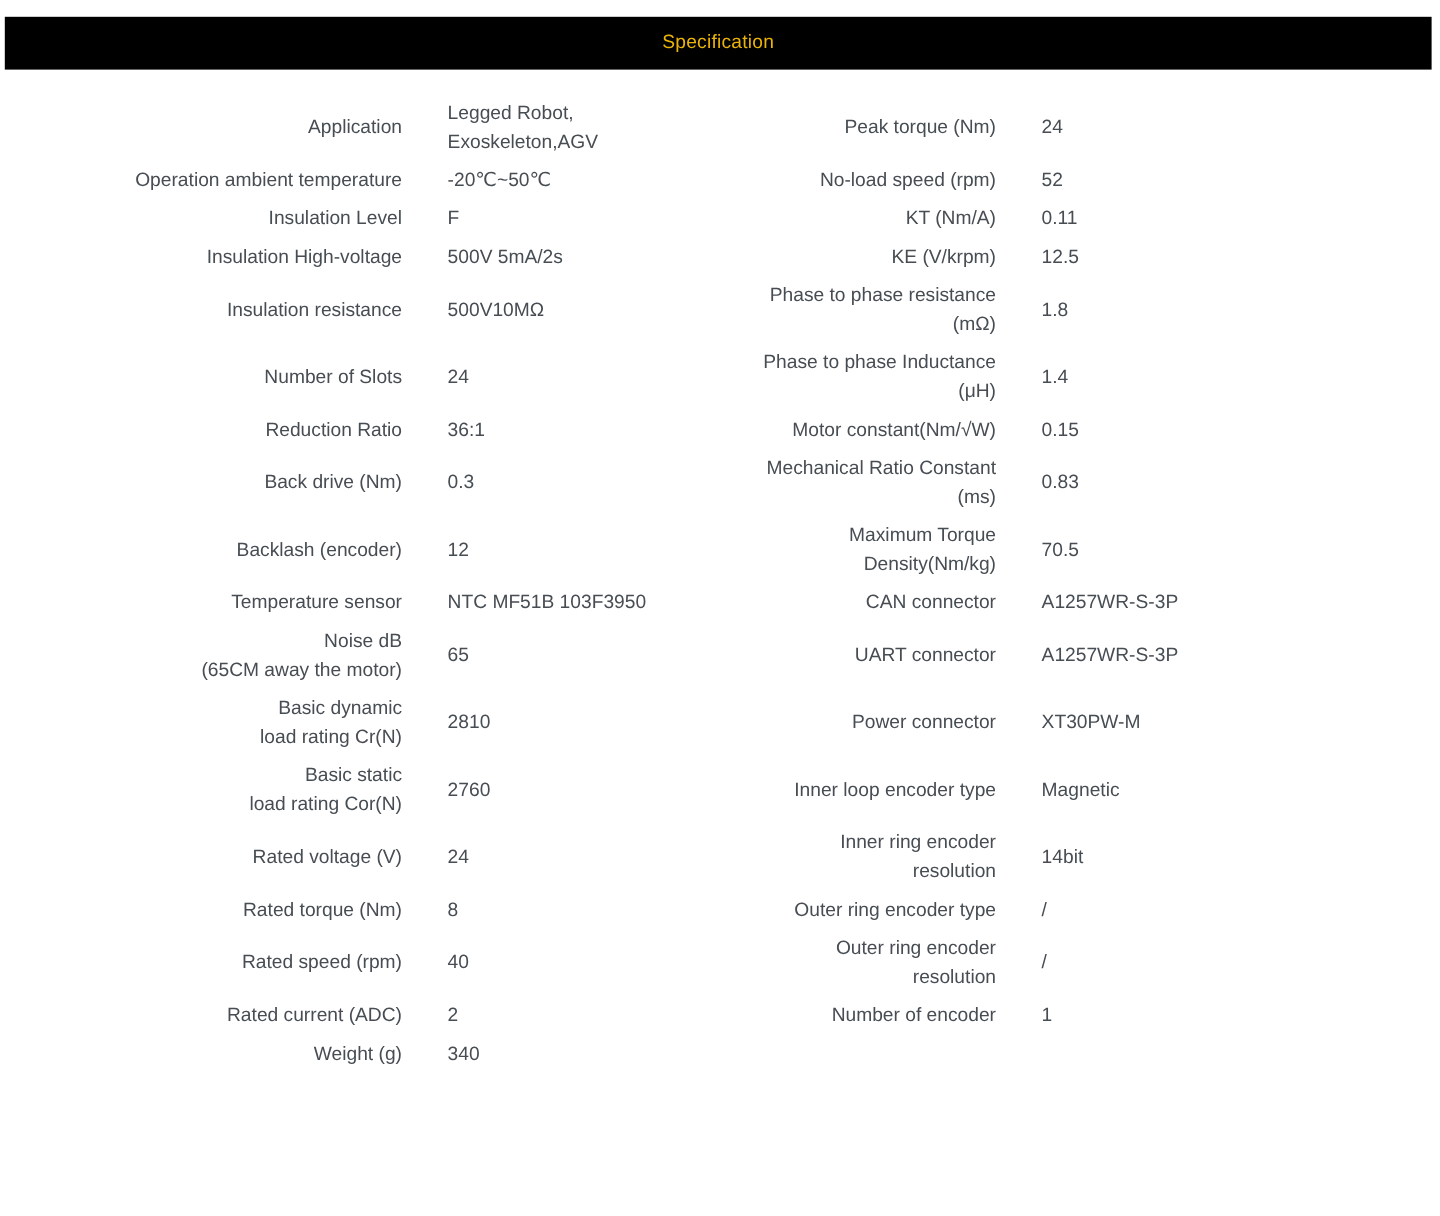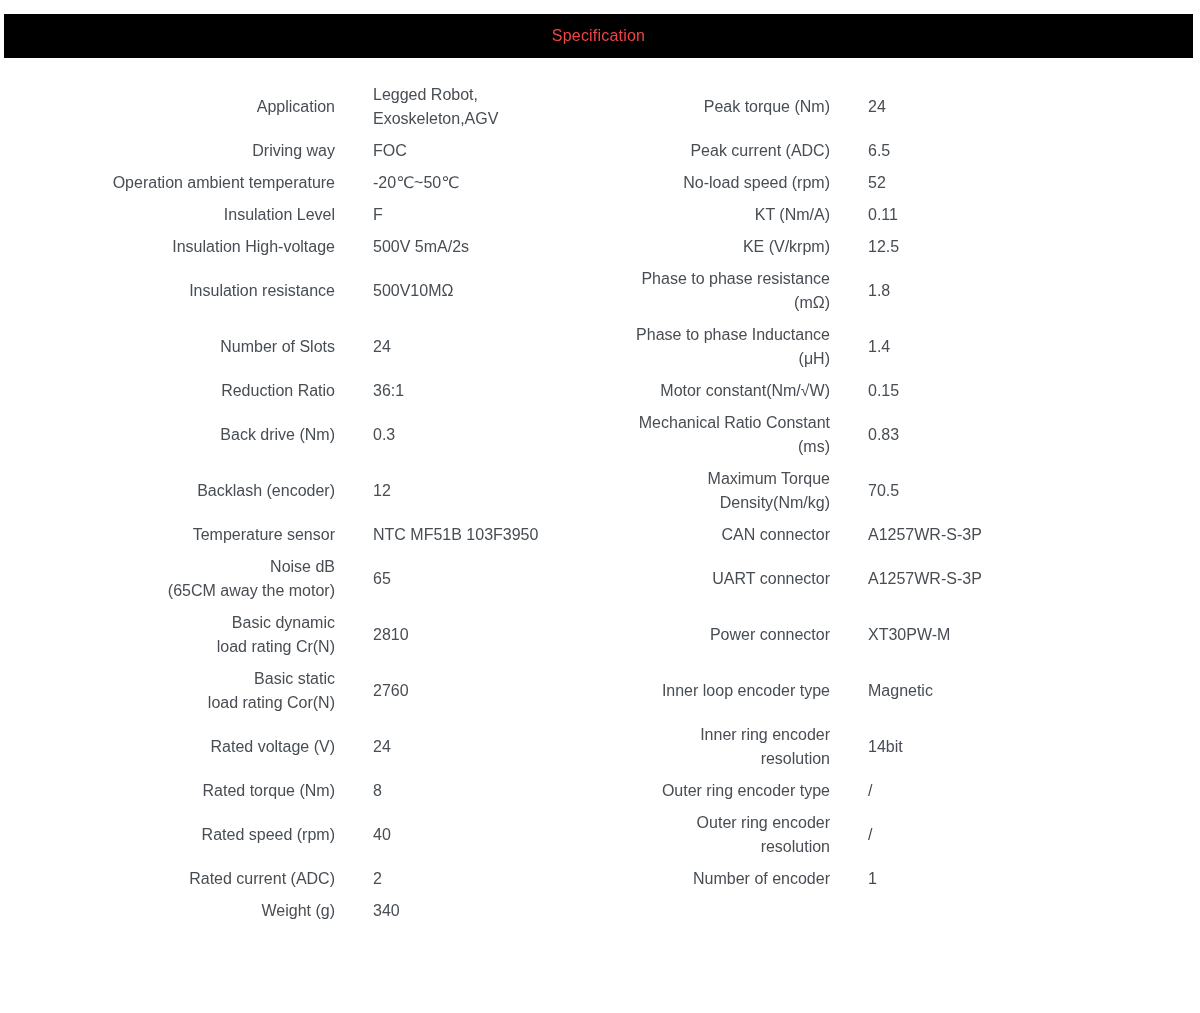--- a/index.html
+++ b/index.html
@@ -18,21 +18,21 @@
     left: 4px;
     right: 7px;
     top: 14px;
     height: 44px;
     background: #000000;
     display: flex;
     align-items: center;
     justify-content: center;
   }
   .header-title {
-    color: #ef4444;
+    color: #eab308;
     font-size: 16px;
     letter-spacing: 0.2px;
   }
   .spec-table {
     position: absolute;
     top: 79px;
     left: 0;
     width: 1200px;
     border-collapse: collapse;
     table-layout: fixed;
@@ -75,26 +75,20 @@
     </colgroup>
     <tbody>
   <tr class="spec-row">
     <td class="label-cell">Application</td>
     <td class="value-cell">Legged Robot,
 Exoskeleton,AGV</td>
     <td class="label-cell">Peak torque (Nm)</td>
     <td class="value-cell">24</td>
   </tr>
 
-  <tr class="spec-row">
-    <td class="label-cell">Driving way</td>
-    <td class="value-cell">FOC</td>
-    <td class="label-cell">Peak current (ADC)</td>
-    <td class="value-cell">6.5</td>
-  </tr>
 
   <tr class="spec-row">
     <td class="label-cell">Operation ambient temperature</td>
     <td class="value-cell">-20℃~50℃</td>
     <td class="label-cell">No-load speed (rpm)</td>
     <td class="value-cell">52</td>
   </tr>
 
 
   <tr class="spec-row">

